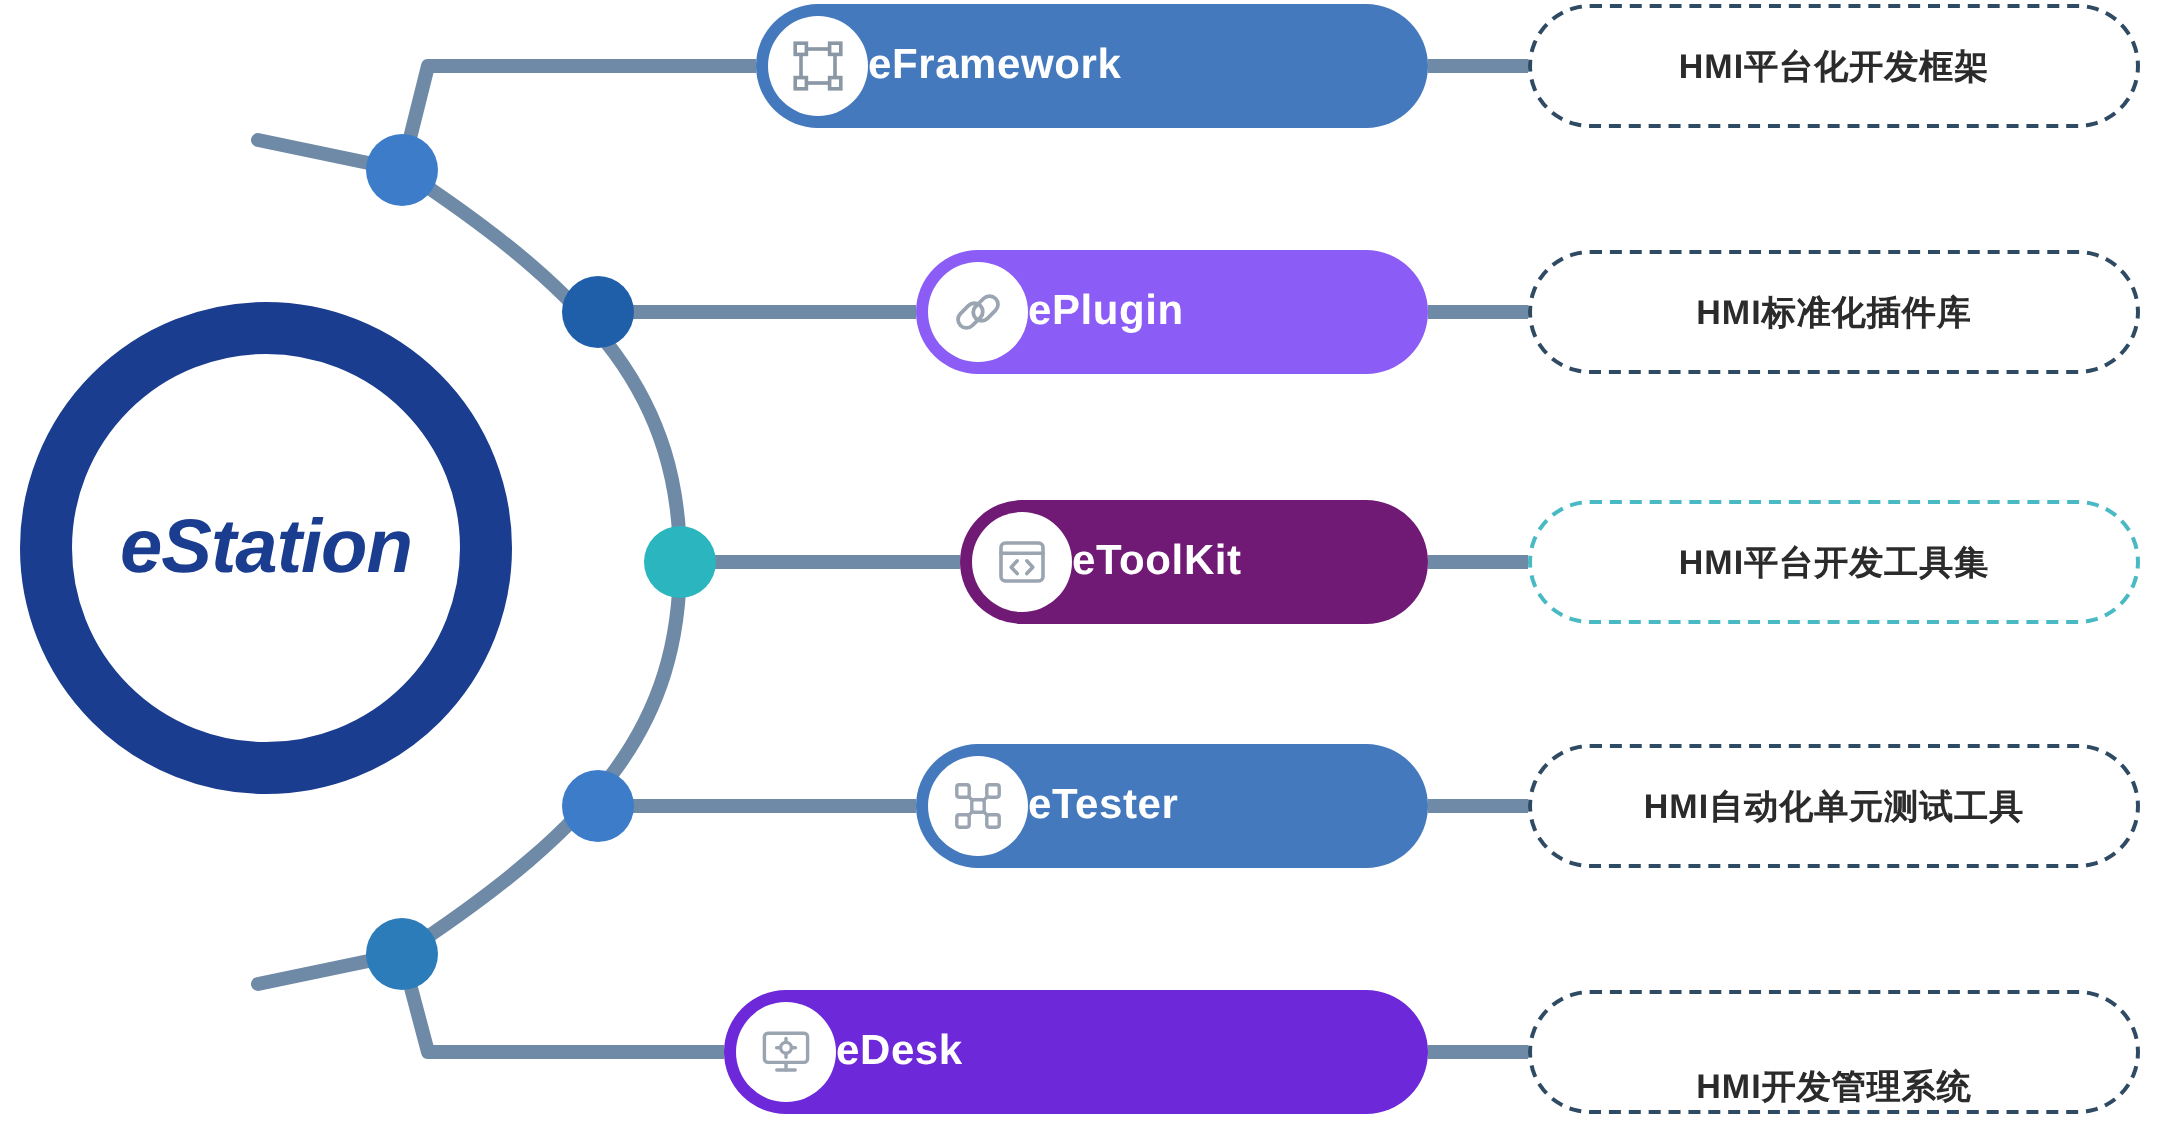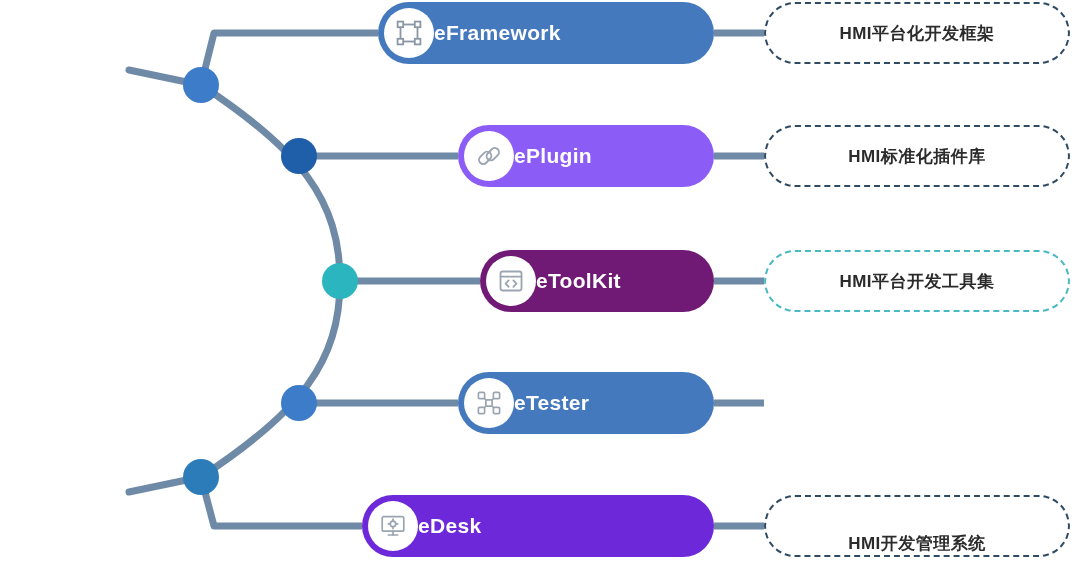--- a/index.html
+++ b/index.html
@@ -134,20 +134,23 @@
       <path d="M 714 526 L 764 526"></path>
     </g>
 
     <circle cx="201" cy="85" r="18" fill="#3d7cc9"></circle>
     <circle cx="299" cy="156" r="18" fill="#1f5ea8"></circle>
     <circle cx="340" cy="281" r="18" fill="#2bb6bf"></circle>
     <circle cx="299" cy="403" r="18" fill="#3d7cc9"></circle>
     <circle cx="201" cy="477" r="18" fill="#2b7cb8"></circle>
   </svg>
 
+  <div class="hub">
+    <span class="hub-label">eStation</span>
+  </div>
 
   <div class="pill" style="left:378px; top:2px; width:336px; background:#4579bd;">
     <span class="pill-icon">
       <svg width="30" height="30" viewBox="0 0 30 30" fill="none" stroke="#8a97a5" stroke-width="1.8">
         <rect x="6.5" y="6.5" width="17" height="17"></rect>
         <rect x="3.6" y="3.6" width="5.6" height="5.6" fill="#ffffff"></rect>
         <rect x="20.8" y="3.6" width="5.6" height="5.6" fill="#ffffff"></rect>
         <rect x="3.6" y="20.8" width="5.6" height="5.6" fill="#ffffff"></rect>
         <rect x="20.8" y="20.8" width="5.6" height="5.6" fill="#ffffff"></rect>
       </svg>
@@ -195,20 +198,23 @@
         <rect x="4.4" y="19.4" width="6.2" height="6.2" rx="1.2"></rect>
         <rect x="19.4" y="19.4" width="6.2" height="6.2" rx="1.2"></rect>
         <line x1="10.6" y1="10.6" x2="11.9" y2="11.9"></line>
         <line x1="19.4" y1="10.6" x2="18.1" y2="11.9"></line>
         <line x1="11.9" y1="18.1" x2="10.6" y2="19.4"></line>
         <line x1="18.1" y1="18.1" x2="19.4" y2="19.4"></line>
       </svg>
     </span>
     <span class="pill-text">eTester</span>
   </div>
+  <div class="desc" style="left:764px; top:372px; border-color:#2f4a63;">
+    <span class="desc-text">HMI自动化单元测试工具</span>
+  </div>
 
   <div class="pill" style="left:362px; top:495px; width:352px; background:#6d28d9;">
     <span class="pill-icon">
       <svg width="30" height="30" viewBox="0 0 30 30" fill="none" stroke="#9aa5b1" stroke-width="1.7" stroke-linecap="round" stroke-linejoin="round">
         <rect x="4.2" y="5.6" width="21.6" height="14.6" rx="1.8"></rect>
         <line x1="15" y1="20.2" x2="15" y2="24"></line>
         <line x1="10.4" y1="24" x2="19.6" y2="24"></line>
         <circle cx="15" cy="12.9" r="2.7"></circle>
         <line x1="15" y1="8.2" x2="15" y2="9.5"></line>
         <line x1="15" y1="16.3" x2="15" y2="17.6"></line>

